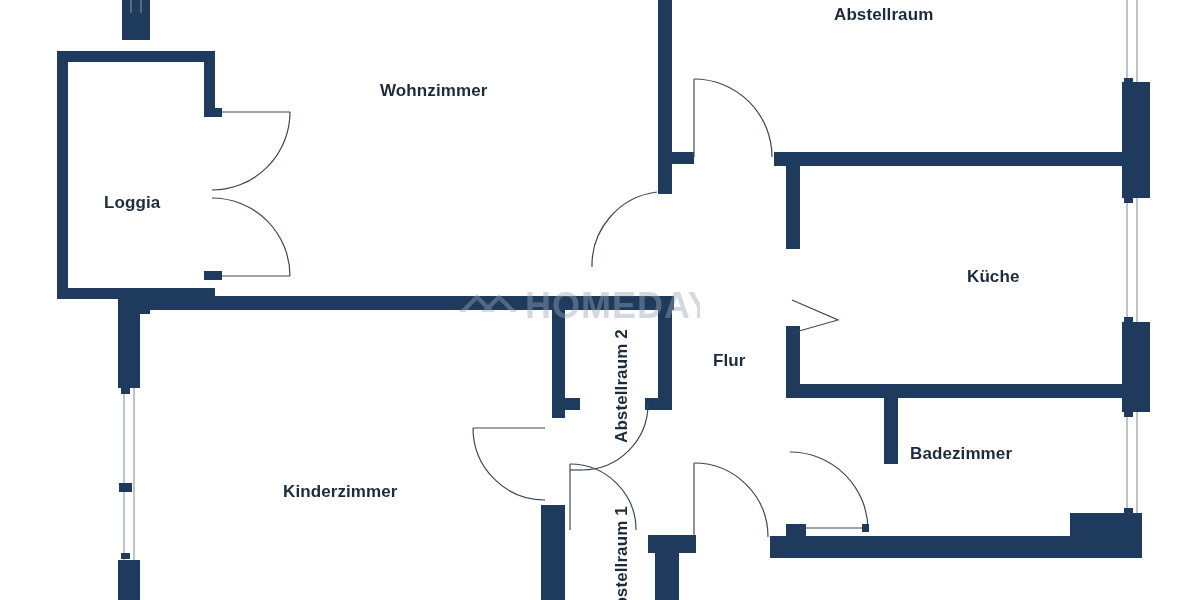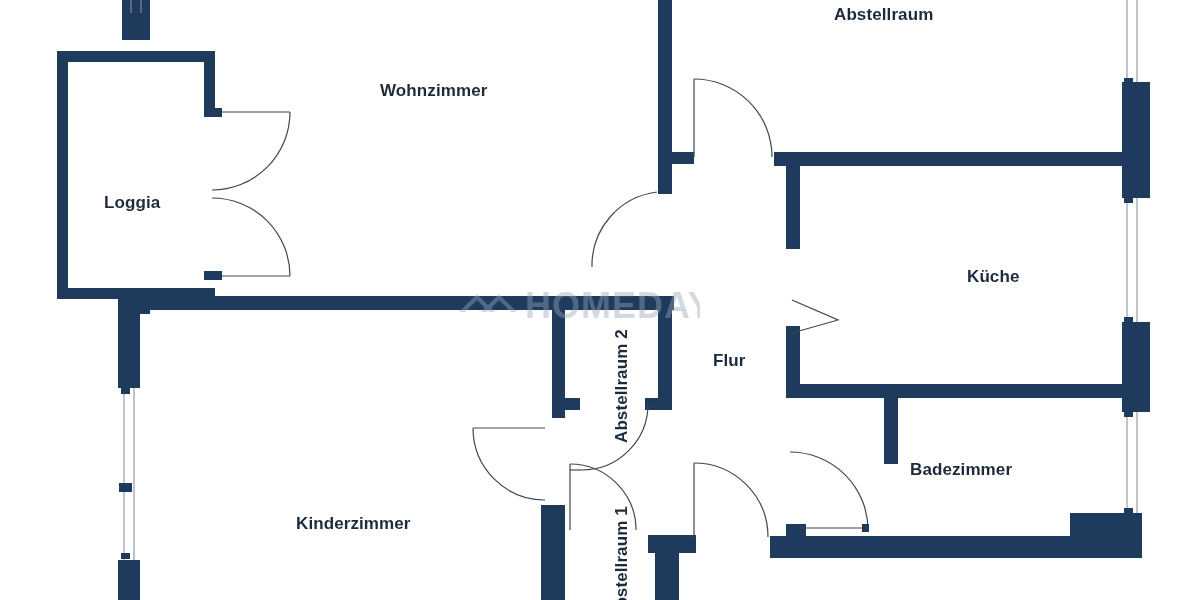--- a/index.html
+++ b/index.html
@@ -215,23 +215,23 @@
   <div class="room-label" style="left:104px; top:173px;margin-top:20px;">Loggia</div>
 
   <div class="room-label" style="left:380px; top:81px;">Wohnzimmer</div>
 
   <div class="room-label" style="left:834px; top:5px;">Abstellraum</div>
 
   <div class="room-label" style="left:967px; top:267px;">Küche</div>
 
   <div class="room-label" style="left:713px; top:351px;">Flur</div>
 
-  <div class="room-label" style="left:910px; top:460px;">Badezimmer</div>
-
-  <div class="room-label" style="left:296px; top:482px;margin-top:32px;">Kinderzimmer</div>
+  <div class="room-label" style="left:910px; top:444px;">Badezimmer</div>
+
+  <div class="room-label" style="left:283px; top:482px;">Kinderzimmer</div>
 
   <div class="room-label vertical" style="left:612px; top:443px; transform: rotate(-90deg);">Abstellraum 2</div>
 
   <div class="room-label vertical" style="left:612px; top:620px; transform: rotate(-90deg);">Abstellraum 1</div>
 
   <svg id="watermark" viewBox="0 0 245 46" xmlns="http://www.w3.org/2000/svg">
     <g>
       <path d="M 4 30 L 22 12 L 40 30 L 34 30 L 22 18 L 10 30 Z" fill="#9aa7b4"></path>
       <path d="M 26 30 L 44 12 L 62 30 L 56 30 L 44 18 L 32 30 Z" fill="#9aa7b4"></path>
     </g>

